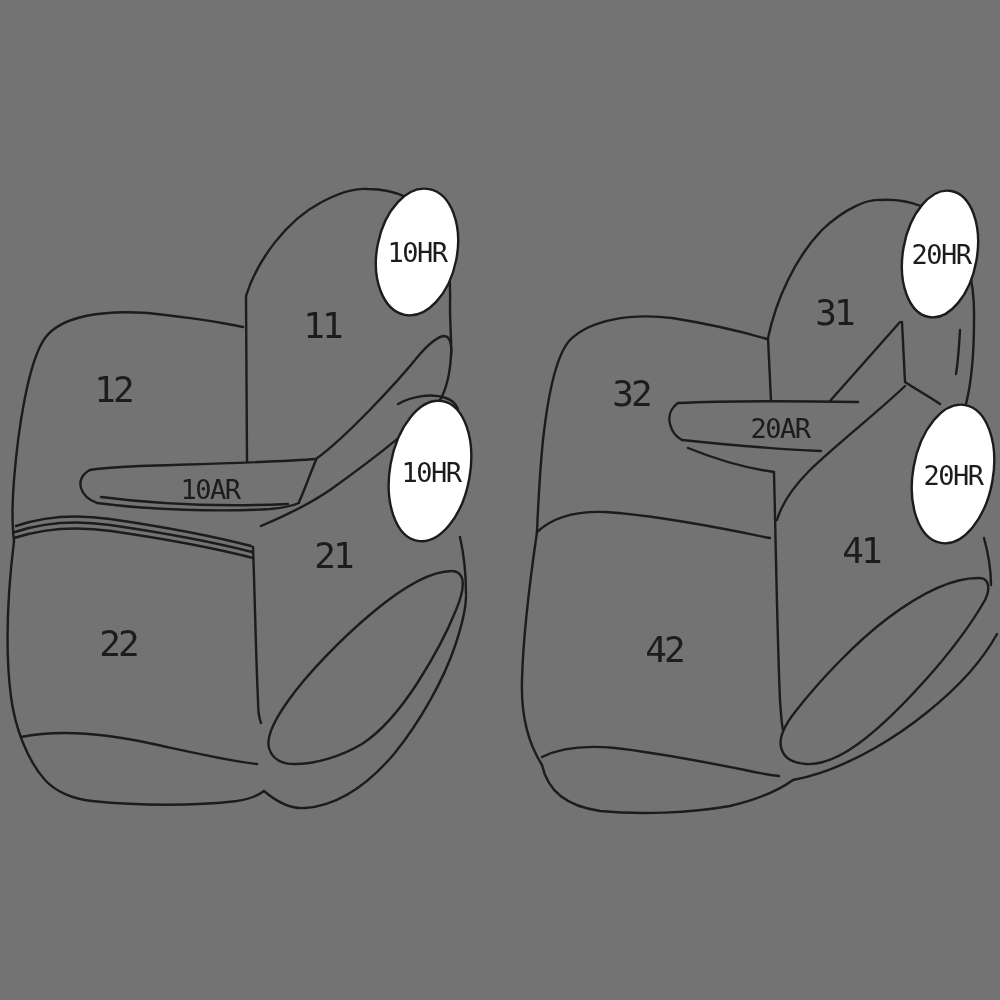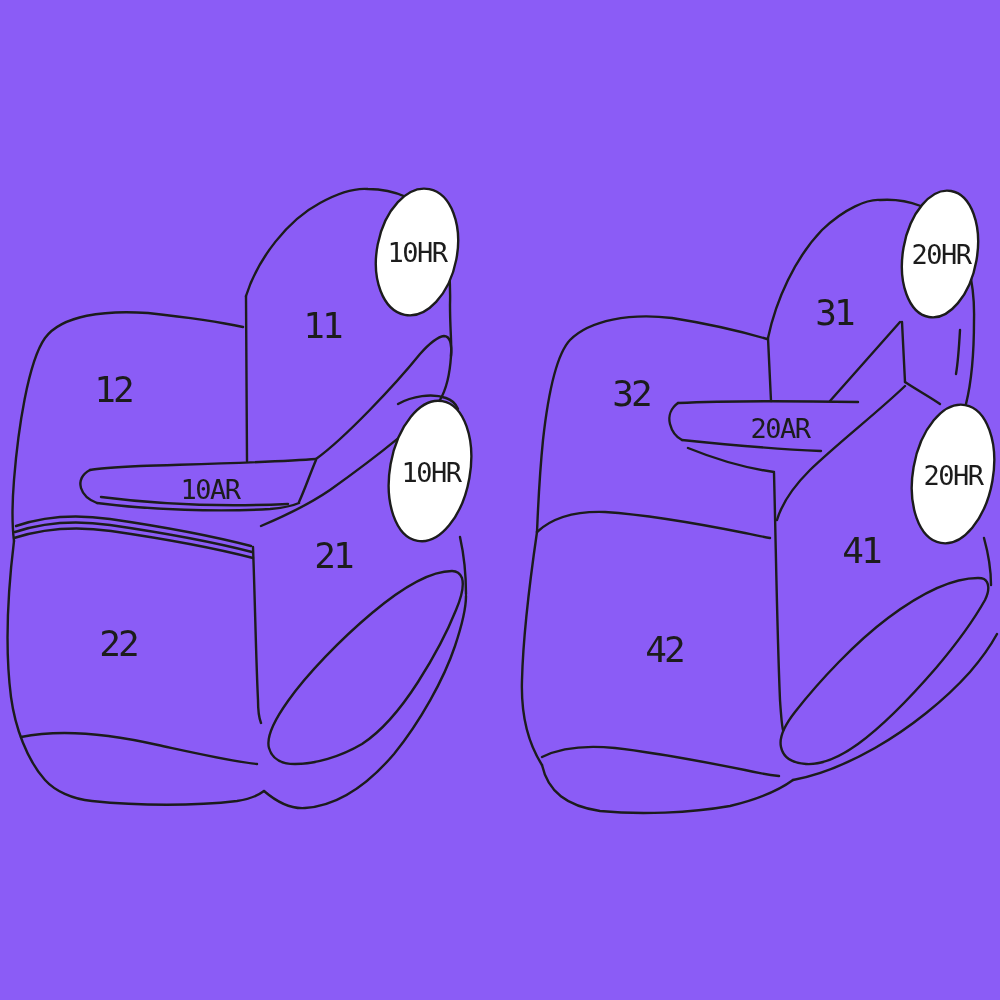--- a/index.html
+++ b/index.html
@@ -1,19 +1,19 @@
 <!DOCTYPE html>
 <html><head>
 <meta charset="utf-8">
 <style>
   html, body { margin: 0; padding: 0; background: #ffffff; }
   .canvas {
     position: relative;
     width: 1000px; height: 1000px;
-    background: #8b5cf6;
+    background: #737373;
     overflow: hidden;
     font-family: "DejaVu Sans Mono", "Liberation Mono", monospace;
   }
   svg { display: block; }
   .ln {
     fill: none;
     stroke: #1c1c1c;
     stroke-width: 2.4;
     stroke-linecap: round;
     stroke-linejoin: round;

